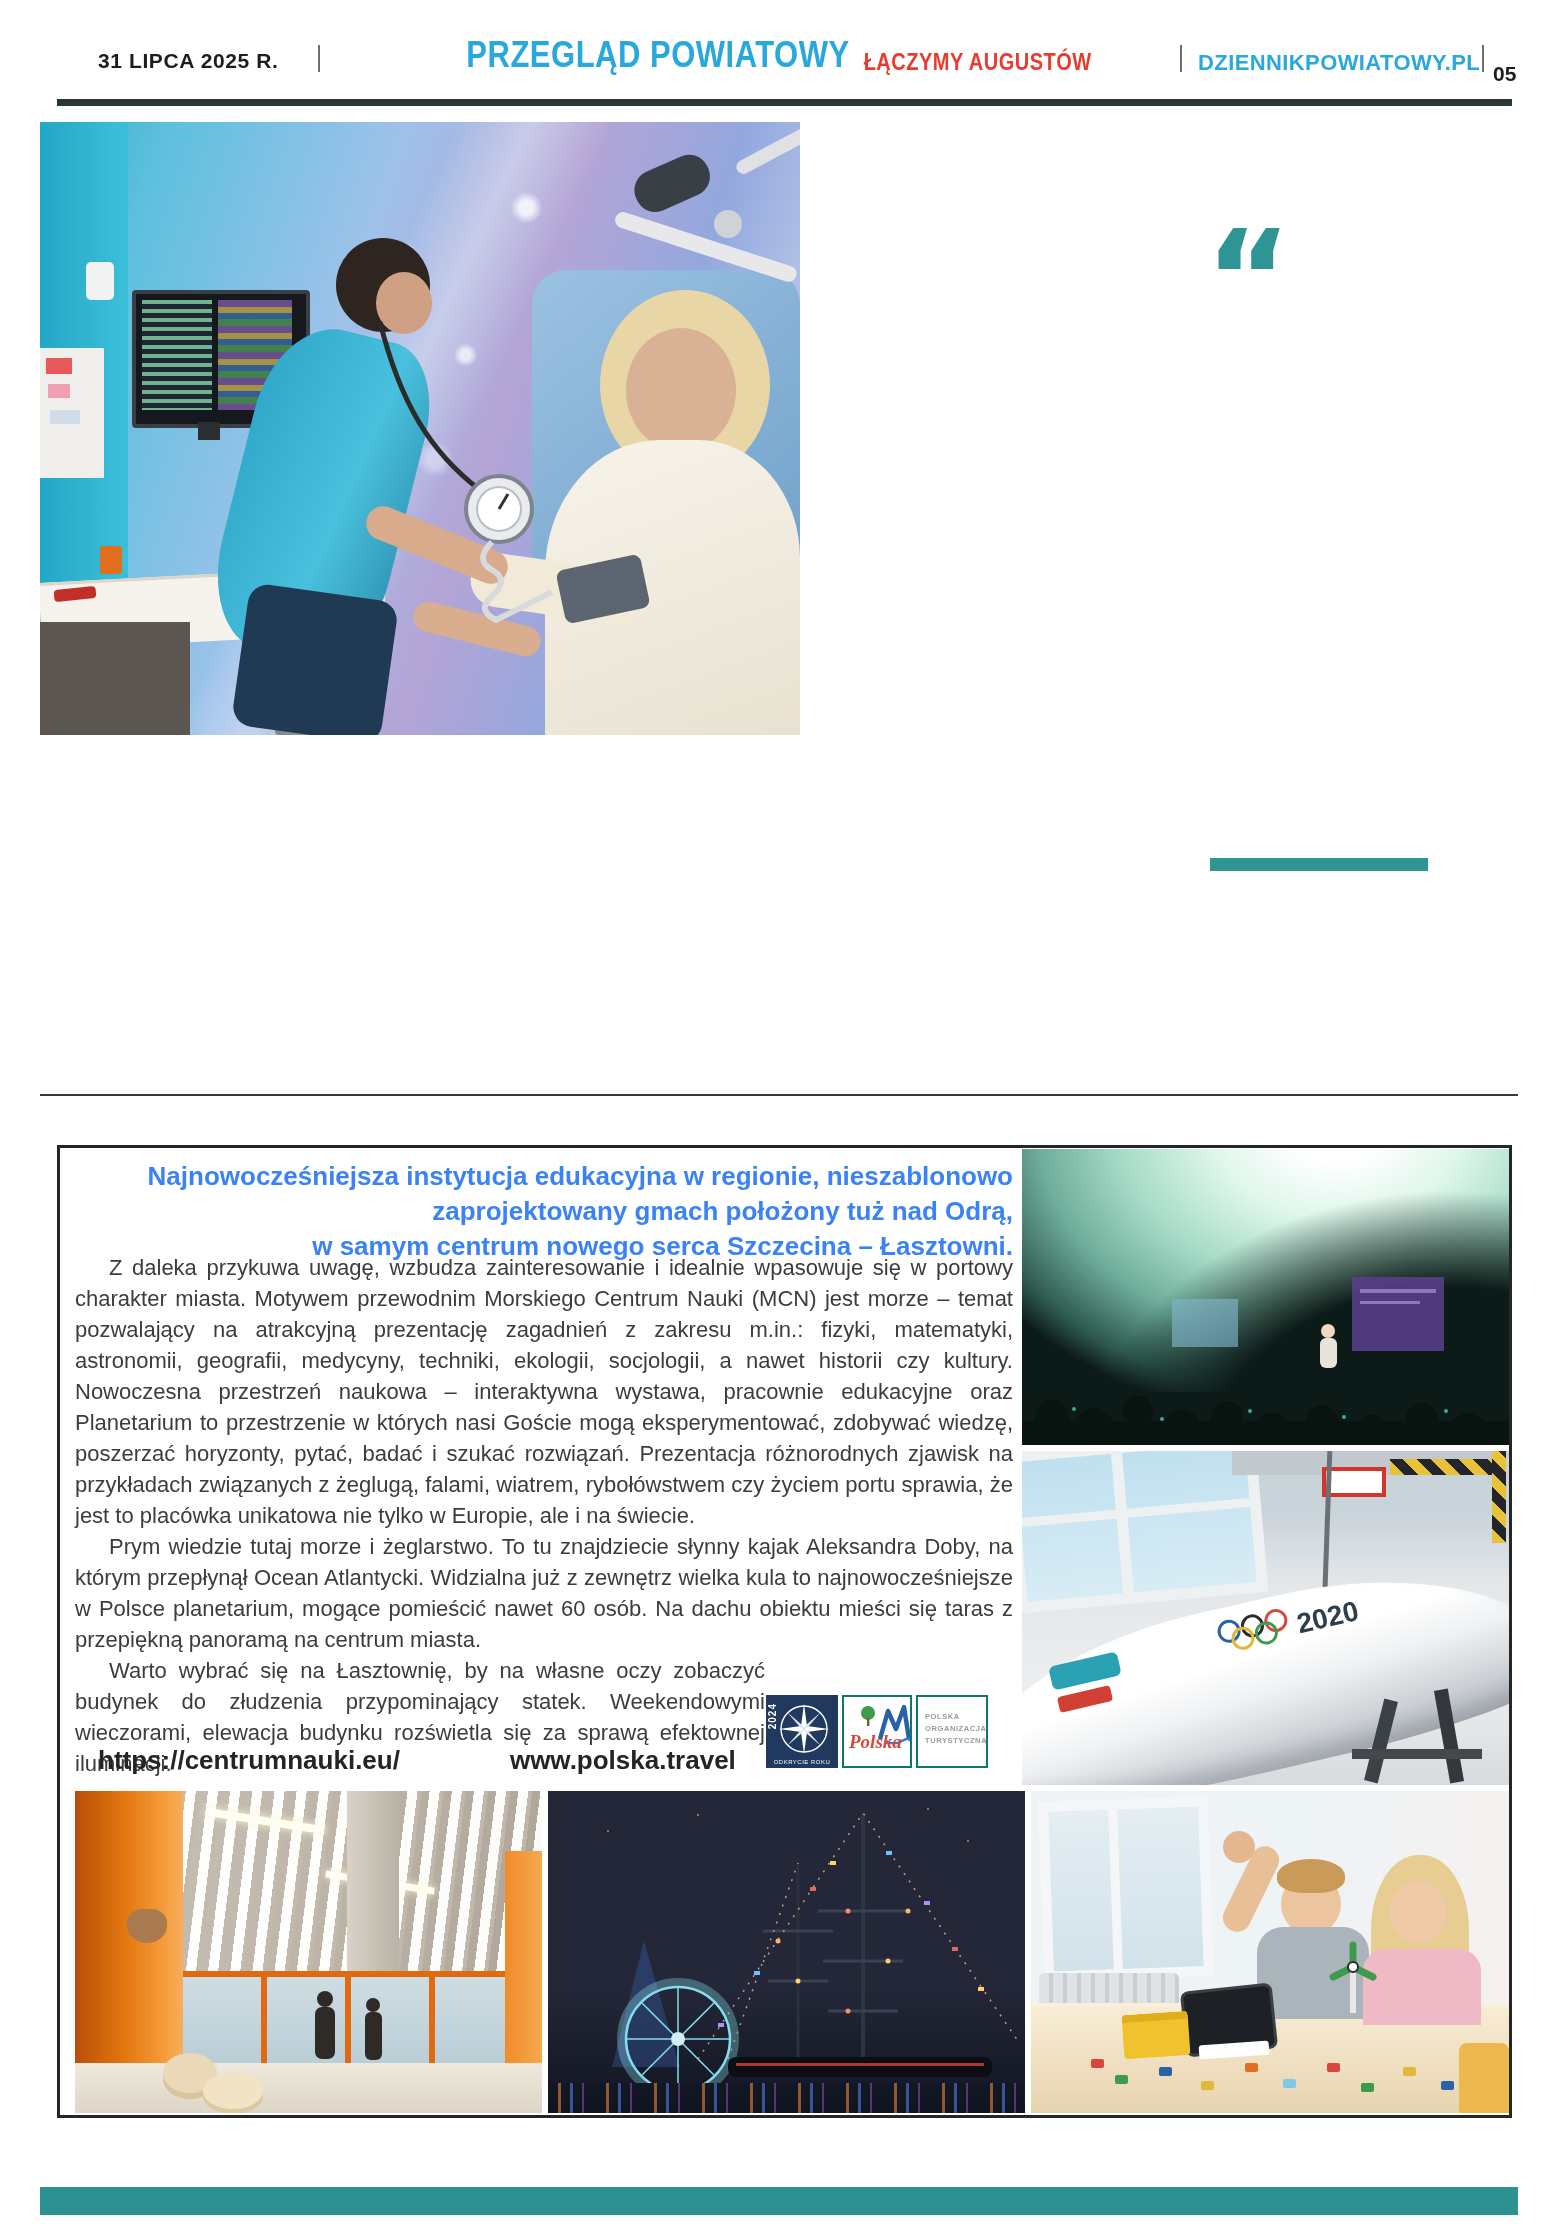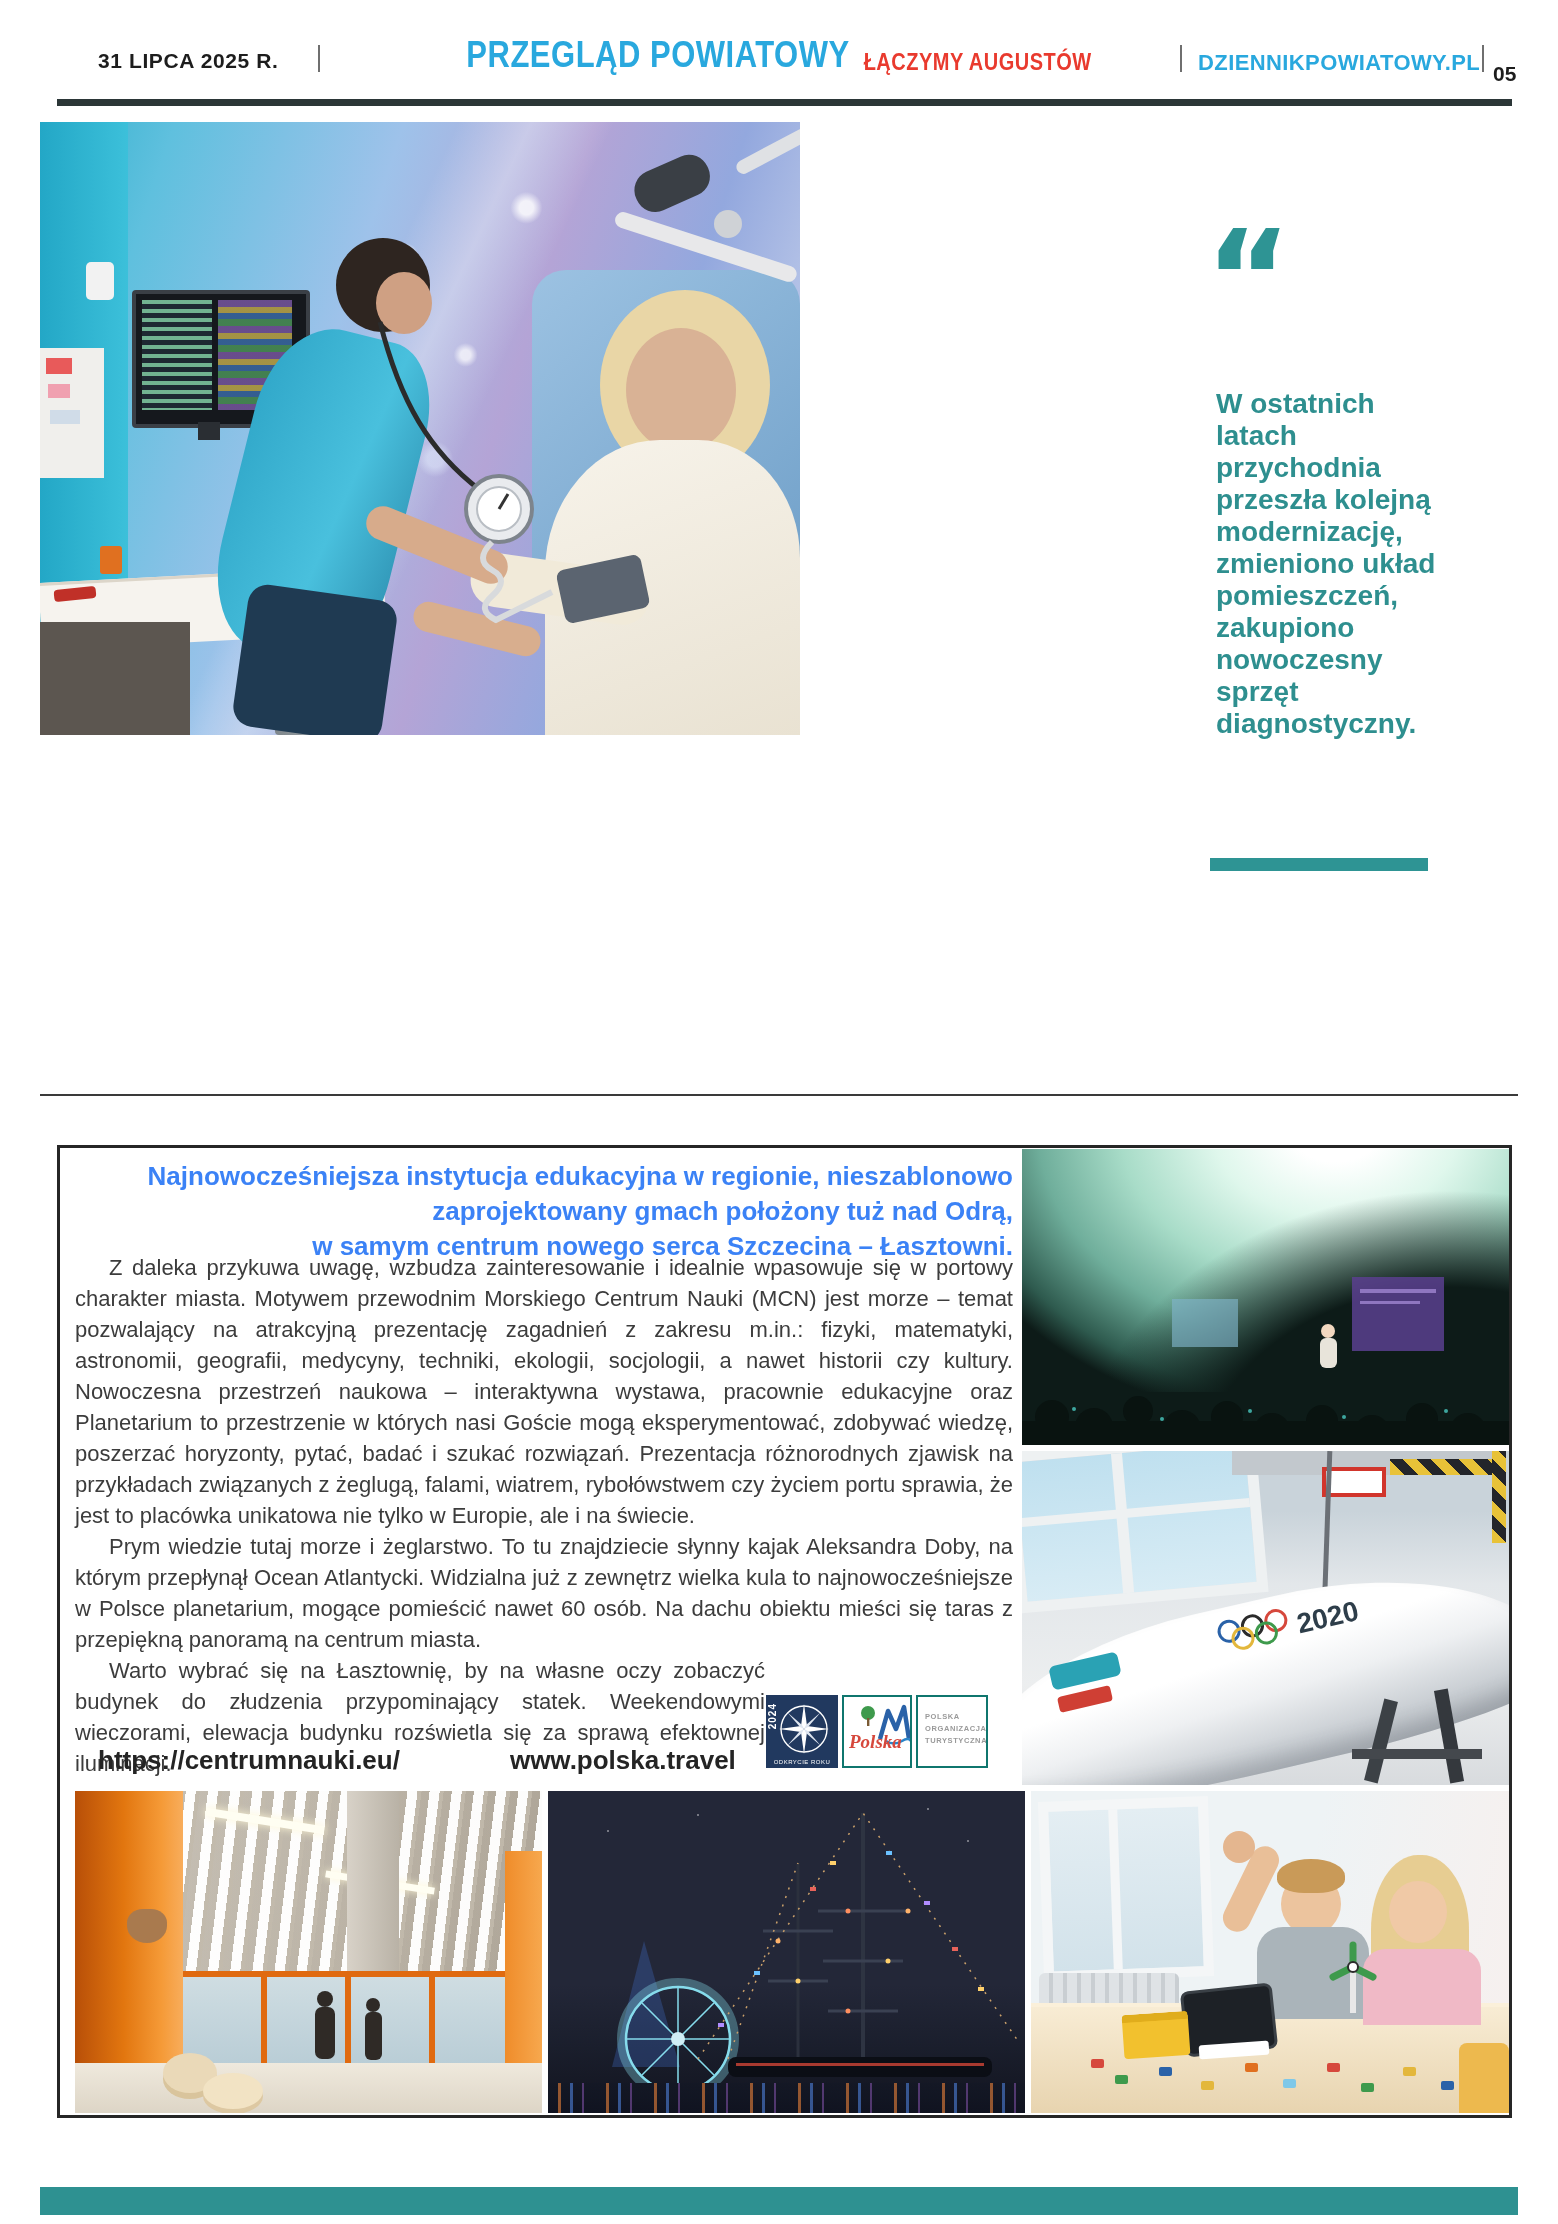--- a/index.html
+++ b/index.html
@@ -152,31 +152,20 @@
       <line x1="459" y1="387" x2="468" y2="372" stroke="#333" stroke-width="3"></line>
       <path d="M452 420 q -18 18 0 28 q 18 10 0 26 q -16 14 4 24 L 512 470" stroke="#d8dadc" stroke-width="6" fill="none"></path>
       <rect x="578" y="88" width="190" height="16" rx="8" transform="rotate(18 578 88)" fill="#e8e8ea"></rect>
       <rect x="694" y="42" width="120" height="14" rx="7" transform="rotate(-28 694 42)" fill="#dfe1e4"></rect>
       <rect x="588" y="58" width="78" height="42" rx="20" transform="rotate(-24 588 58)" fill="#3a3f45"></rect>
       <circle cx="688" cy="102" r="14" fill="#cfd2d6"></circle>
     </svg>
   </div>
 
   <div class="abs q-mark" style="left:1205px;top:212px;color:#2E9494;">“</div>
-  <div class="abs q-text" style="left:1216px;top:388px;width:290px;color:#2E8F8F;">W ostatnich
-latach
-przychodnia
-przeszła kolejną
-modernizację,
-zmieniono układ
-pomieszczeń,
-zakupiono
-nowoczesny
-sprzęt
-diagnostyczny.</div>
   <div class="abs q-bar" style="left:1210px;top:858px;width:218px;height:13px;"></div>
 
   <div class="abs" style="left:40px;top:1094px;width:1478px;height:2px;background:#3a3a3a;"></div>
 
   <div class="abs article-box" style="left:57px;top:1145px;width:1455px;height:973px;">
 
     <div class="abs headline" style="left:18px;top:11px;width:935px;">Najnowocześniejsza instytucja edukacyjna w regionie, nieszablonowo
 zaprojektowany gmach położony tuż nad Odrą,
 w samym centrum nowego serca Szczecina – Łasztowni.</div>
 

